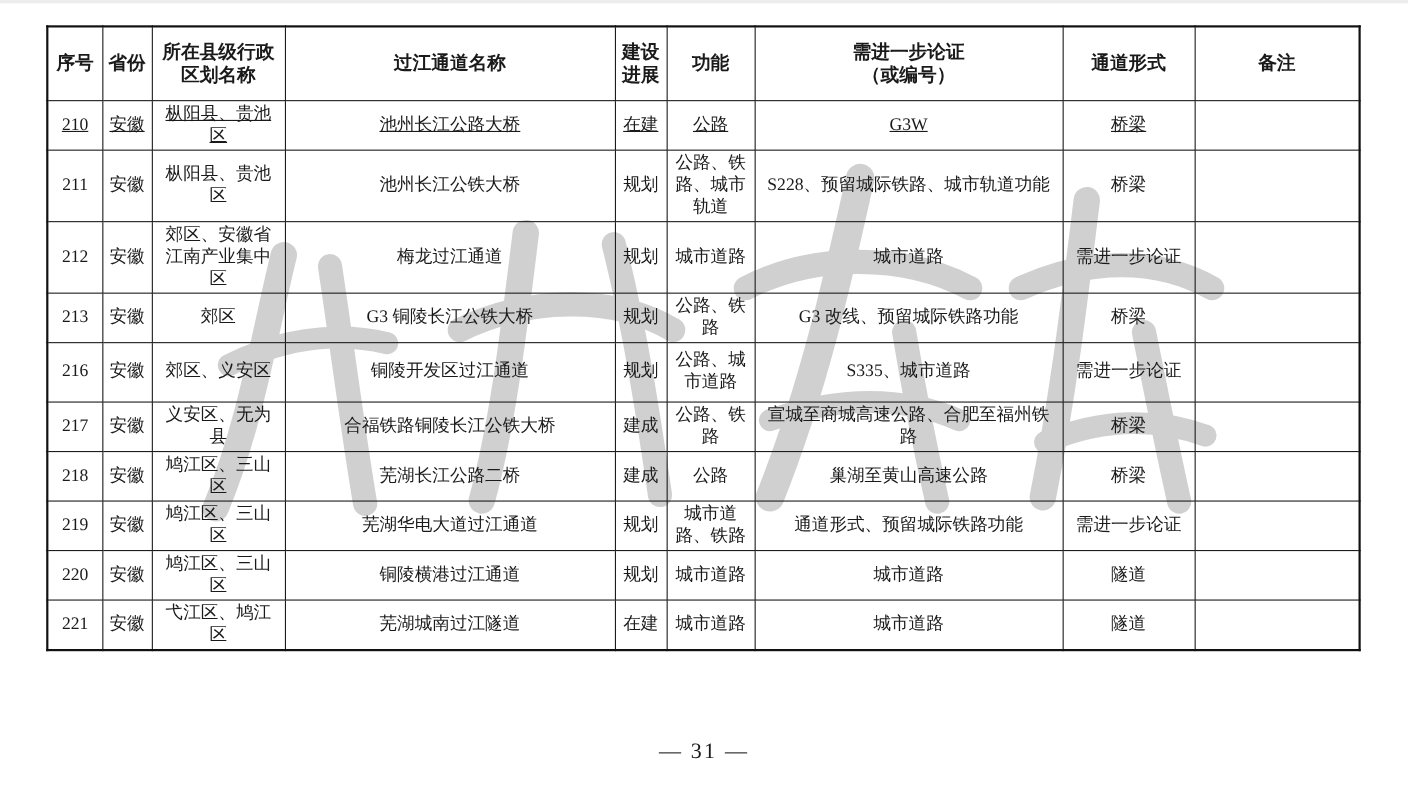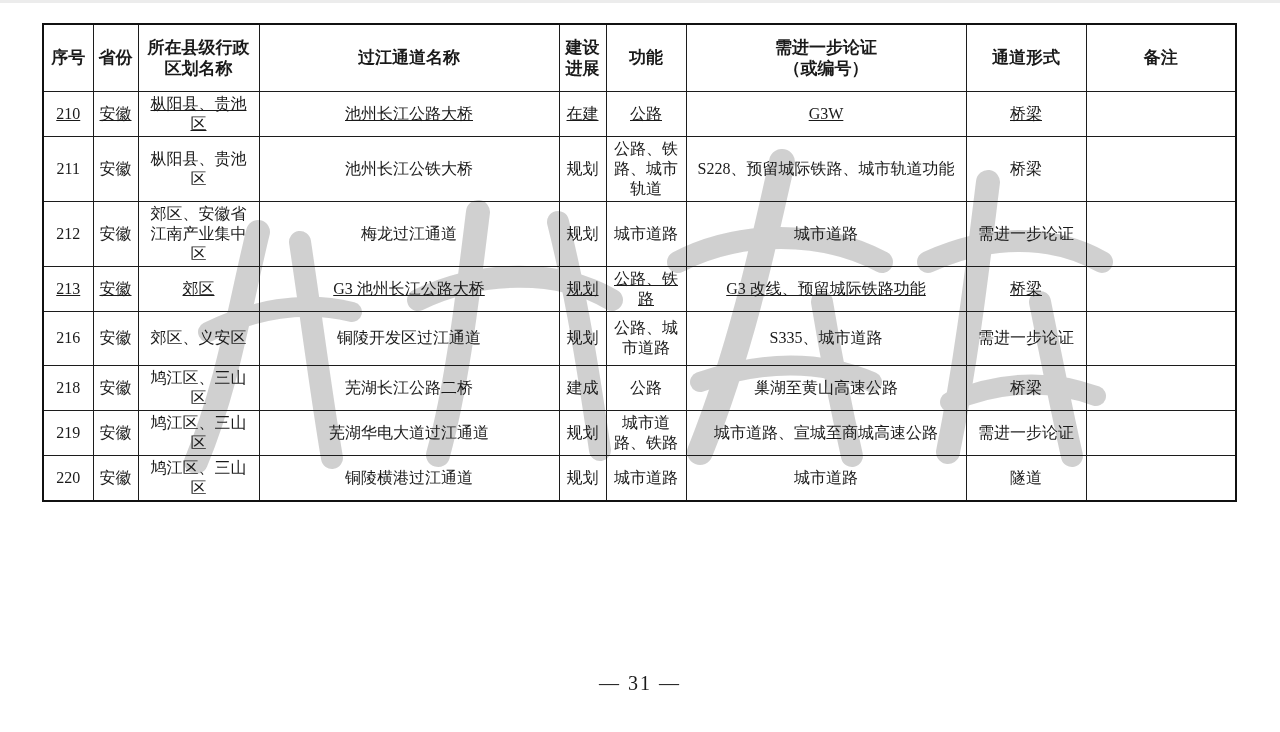--- a/index.html
+++ b/index.html
@@ -141,71 +141,93 @@
         <td>212</td>
         <td>安徽</td>
         <td>郊区、安徽省江南产业集中区</td>
         <td>梅龙过江通道</td>
         <td>规划</td>
         <td>城市道路</td>
         <td>城市道路</td>
         <td>需进一步论证</td>
         <td></td>
       </tr>
-      <tr style="height: 38px; text-decoration: underline;">
+      <tr style="height: 38px;">
         <td>213</td>
         <td>安徽</td>
         <td>郊区</td>
-        <td>G3 池州长江公路大桥</td>
+        <td>G3 铜陵长江公铁大桥</td>
         <td>规划</td>
         <td>公路、铁路</td>
         <td>G3 改线、预留城际铁路功能</td>
         <td>桥梁</td>
         <td></td>
       </tr>
       <tr style="height: 54px;">
         <td>216</td>
         <td>安徽</td>
         <td>郊区、义安区</td>
         <td>铜陵开发区过江通道</td>
         <td>规划</td>
         <td>公路、城市道路</td>
         <td>S335、城市道路</td>
         <td>需进一步论证</td>
+        <td></td>
+      </tr>
+      <tr style="height: 43px;">
+        <td>217</td>
+        <td>安徽</td>
+        <td>义安区、无为县</td>
+        <td>合福铁路铜陵长江公铁大桥</td>
+        <td>建成</td>
+        <td>公路、铁路</td>
+        <td>宣城至商城高速公路、合肥至福州铁路</td>
+        <td>桥梁</td>
         <td></td>
       </tr>
       <tr style="height: 43px;">
         <td>218</td>
         <td>安徽</td>
         <td>鸠江区、三山区</td>
         <td>芜湖长江公路二桥</td>
         <td>建成</td>
         <td>公路</td>
         <td>巢湖至黄山高速公路</td>
         <td>桥梁</td>
         <td></td>
       </tr>
       <tr style="height: 42px;">
         <td>219</td>
         <td>安徽</td>
         <td>鸠江区、三山区</td>
         <td>芜湖华电大道过江通道</td>
         <td>规划</td>
         <td>城市道路、铁路</td>
-        <td>城市道路、宣城至商城高速公路</td>
+        <td>通道形式、预留城际铁路功能</td>
         <td>需进一步论证</td>
         <td></td>
       </tr>
       <tr style="height: 38px;">
         <td>220</td>
         <td>安徽</td>
         <td>鸠江区、三山区</td>
         <td>铜陵横港过江通道</td>
         <td>规划</td>
         <td>城市道路</td>
         <td>城市道路</td>
         <td>隧道</td>
         <td></td>
       </tr>
+      <tr style="height: 40px;">
+        <td>221</td>
+        <td>安徽</td>
+        <td>弋江区、鸠江区</td>
+        <td>芜湖城南过江隧道</td>
+        <td>在建</td>
+        <td>城市道路</td>
+        <td>城市道路</td>
+        <td>隧道</td>
+        <td></td>
+      </tr>
     </tbody>
 </table>
 
 <div class="page-footer">— 31 —</div>
 
 </body></html>

